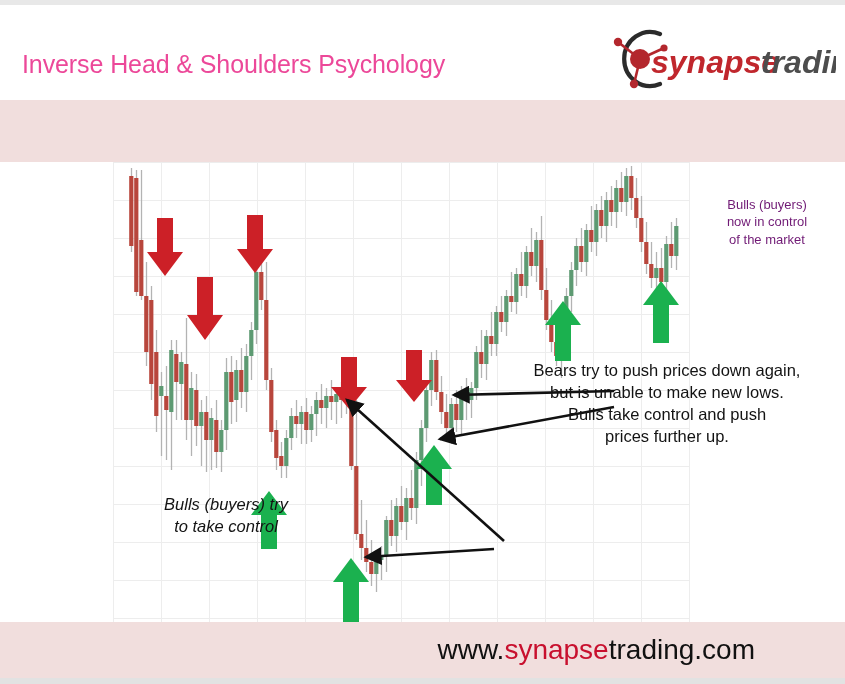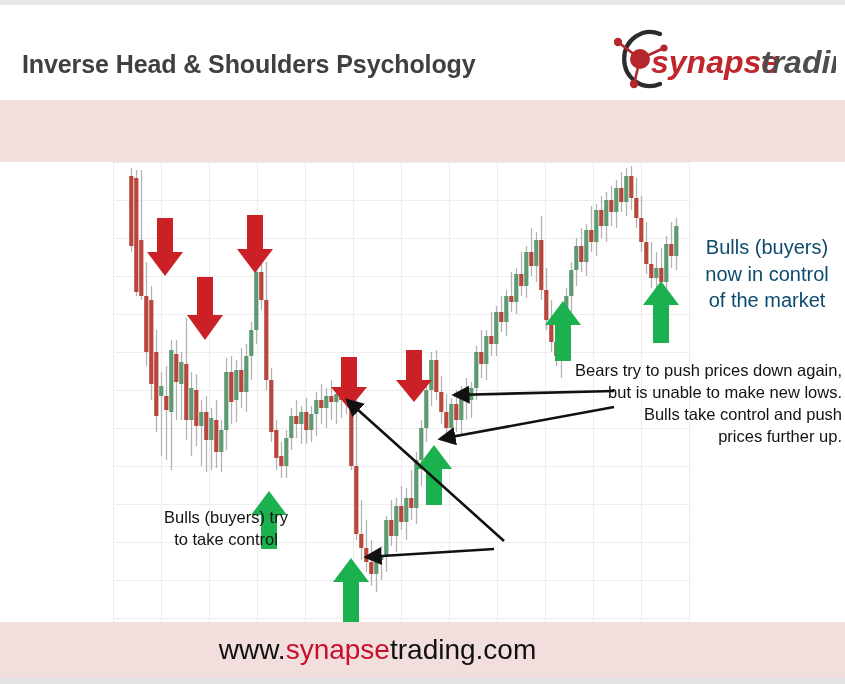--- a/index.html
+++ b/index.html
@@ -33,22 +33,22 @@
     position: absolute;
     left: 0; top: 5px;
     width: 845px; height: 95px;
     background: #ffffff;
   }
   .slide-title {
     position: absolute;
     left: 22px;
     top: 50px;
     font-size: 25px;
-    font-weight: bold;
-    color: #404040;
+    font-weight: normal;
+    color: #ec4899;
     letter-spacing: -0.1px;
     white-space: nowrap;
   }
   
   .logo {
     position: absolute;
     left: 598px;
     top: 28px;
     width: 238px;
     height: 62px;
@@ -86,45 +86,44 @@
     position: absolute;
     text-align: center;
     line-height: 1.33;
     white-space: pre-line;
   }
   .label-red {
     color: #d81f25;
     font-size: 16.5px;
   }
   .label-green {
-    color: #0c4a6e;
-    font-size: 20px;
-    margin-top: 38px;
+    color: #701a75;
+    font-size: 13px;
   }
   .label-black {
     color: #131313;
     font-size: 16.5px;
   }
   #lbl-bears-left  { left: 2px;   top: 249px; width: 136px; }
   #lbl-bulls-right { left: 692px; top: 196px; width: 150px; }
-  #lbl-bears-again { left: 492px; top: 360px; width: 350px; text-align: right; }
-  #lbl-bulls-try   { left: 128px; top: 507px; width: 196px; }
+  #lbl-bears-again { left: 492px; top: 360px; width: 350px; }
+  #lbl-bulls-try   { left: 128px; top: 494px; width: 196px; font-style: italic; }
   #lbl-bears-resume{ left: 492px; top: 495px; width: 270px; }
   
   .footer-band {
     position: absolute;
     left: 0; top: 622px;
     width: 845px; height: 56px;
     background: #f1dedd;
   }
   .footer-text {
     position: absolute;
     left: 0; top: 634px;
     width: 755px;
-    text-align: center;
+    text-align: right;
     font-size: 28px;
     color: #111111;
   }
   .footer-text .red { color: #c8102e; }
 </style>
 </head>
 <body>
 
 <div id="slide">
 

